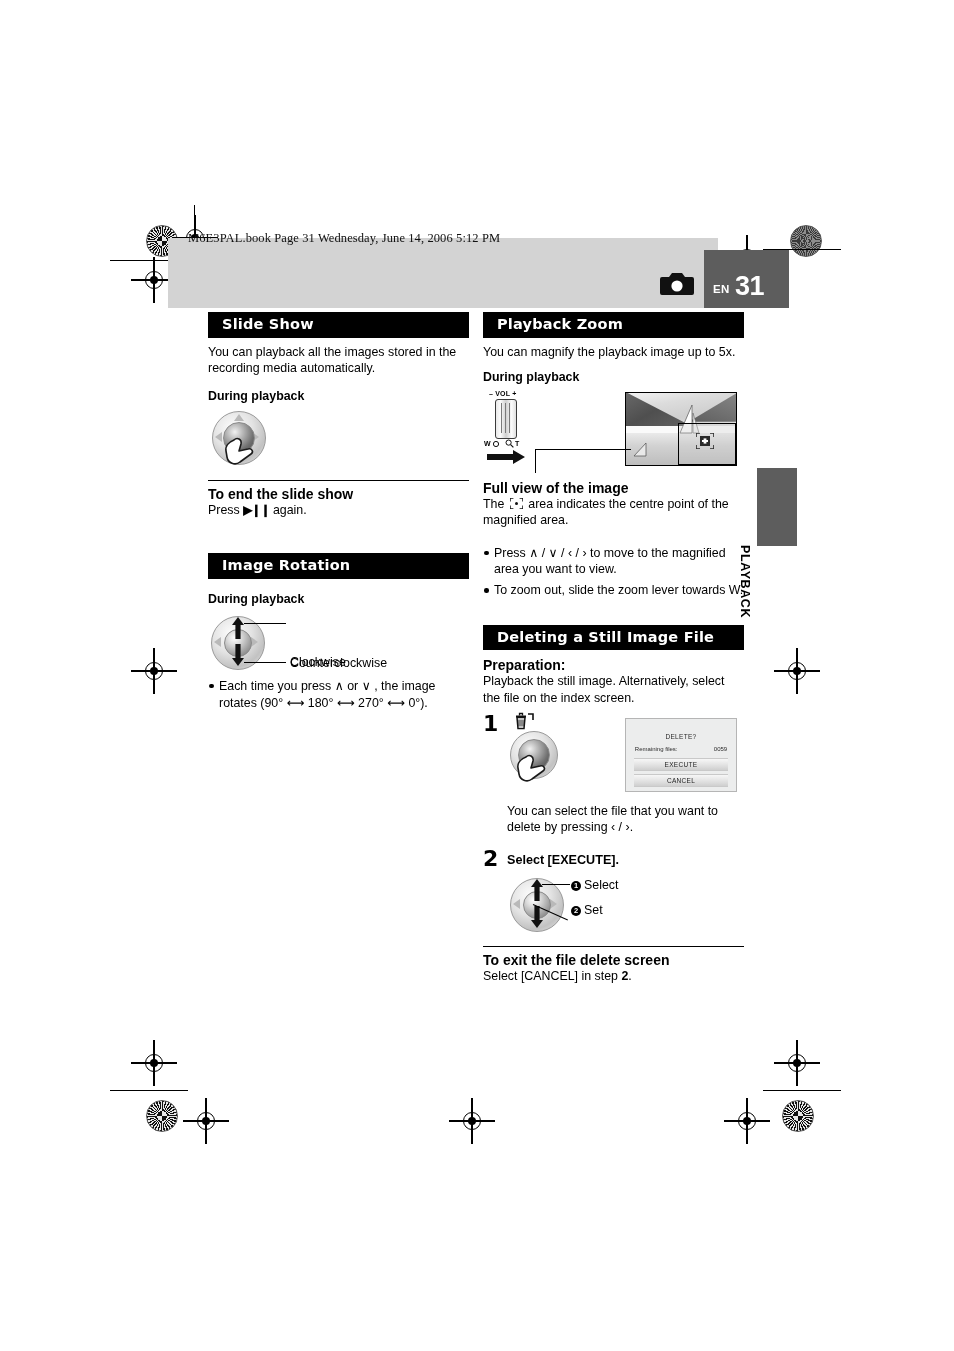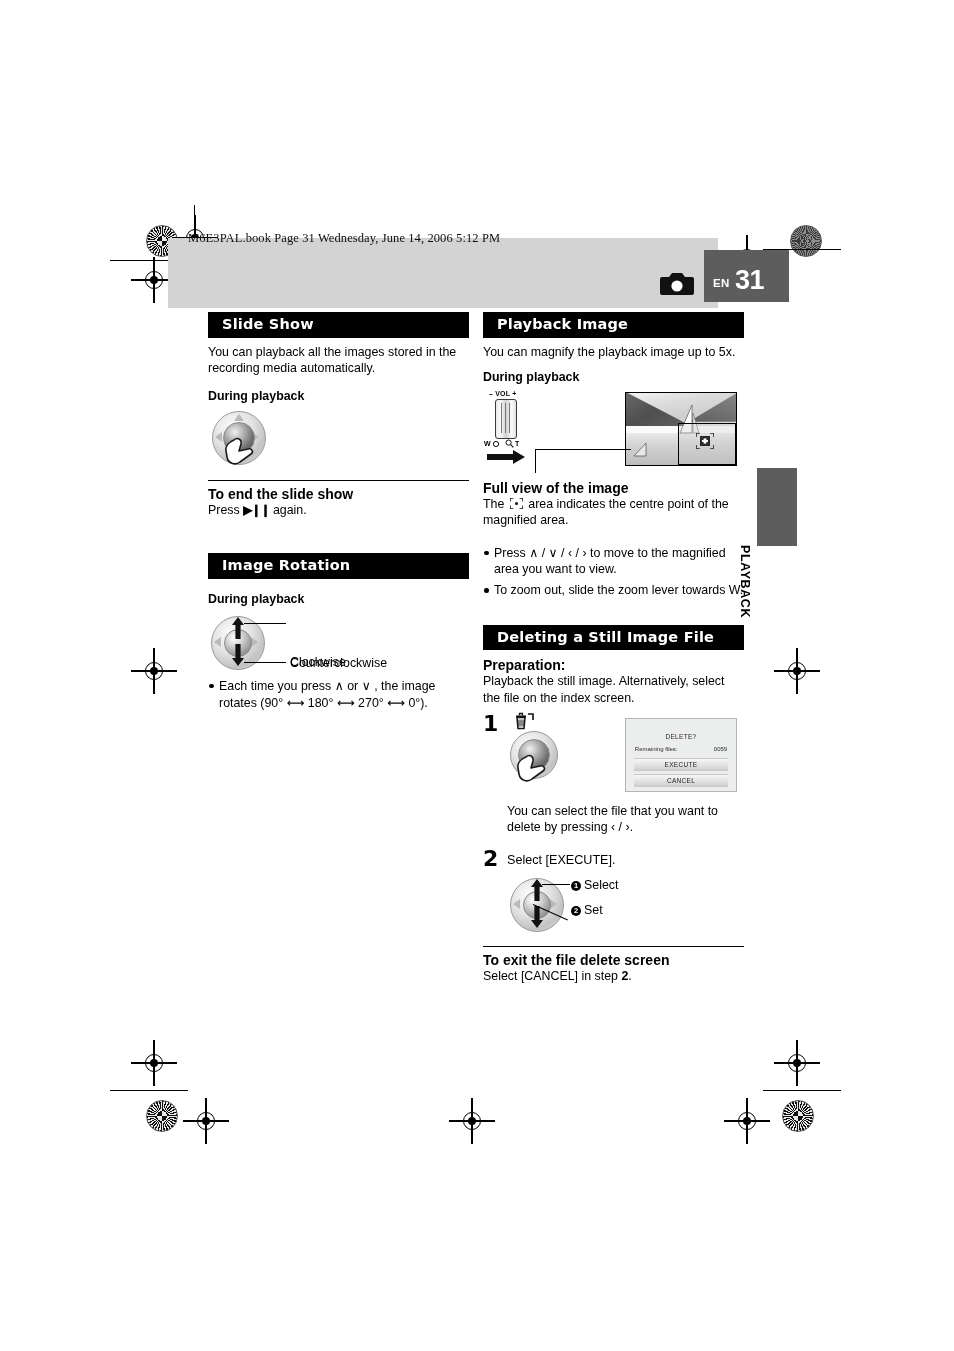--- a/index.html
+++ b/index.html
@@ -37,21 +37,21 @@
   .headerband{
     position:absolute;left:168px;top:238px;width:550px;height:70px;
     background:#d3d3d3;
   }
   .filestamp{
     position:absolute;left:188px;top:231px;
     font-family:"Liberation Serif", serif;
     font-size:12.5px;letter-spacing:.1px;color:#111;white-space:nowrap;
   }
   .pagebox{
-    position:absolute;left:704px;top:250px;width:85px;height:52px;
+    position:absolute;left:704px;top:250px;width:85px;height:58px;
     background:#5d5d5d;color:#fff;
   }
   .pagebox .en{position:absolute;left:9px;bottom:13px;font-size:11.5px;font-weight:bold;letter-spacing:.3px;}
   .pagebox .num{position:absolute;left:31px;bottom:6px;font-size:27px;font-weight:bold;letter-spacing:-.5px;}
   .camicon{position:absolute;left:660px;top:270px;width:34px;height:26px;}
 
   
   .sidetab{position:absolute;left:757px;top:468px;width:40px;height:78px;background:#5d5d5d;}
   .sidelabel{
     position:absolute;left:752px;top:545px;width:120px;height:20px;
@@ -145,21 +145,21 @@
   .ddlg .t{position:absolute;width:100%;text-align:center;font-size:6.5px;letter-spacing:.3px;color:#2a2a2a;}
   .ddlg .row{position:absolute;left:8%;width:84%;font-size:6px;color:#2a2a2a;}
   .ddlg .btn{
     position:absolute;left:7%;width:86%;height:11px;
     background:linear-gradient(180deg,#f7f7f7 0%,#e2e2e2 55%,#cfcfcf 100%);
     border-top:1px solid #c9c9c9;border-bottom:1px solid #c9c9c9;
     font-size:6.5px;text-align:center;line-height:11px;letter-spacing:.3px;color:#1e1e1e;
   }
 
   .stepnum{position:absolute;font-family:"DejaVu Sans", sans-serif;font-weight:bold;font-size:22px;}
-  .steptitle{position:absolute;font-weight:normal;font-size:12.6px;white-space:nowrap;}
+  .steptitle{position:absolute;font-weight:bold;font-size:12.6px;white-space:nowrap;}
   .num-badge{
     display:inline-block;width:10px;height:10px;border-radius:50%;
     background:#000;color:#fff;font-size:7.5px;line-height:10px;text-align:center;
     vertical-align:1px;margin-right:3px;font-weight:bold;
   }
   .trash{position:absolute;}
 </style>
 </head>
 <body>
 
@@ -305,21 +305,21 @@
       <span class="leader" style="left:36px;top:50px;width:42px;"></span>
       <span class="lbl" style="left:82px;top:4px;margin-top:40px;">Counterclockwise</span>
       <span class="lbl" style="left:82px;top:43px;text-align:center;">Clockwise</span>
     </div>
 
     <div class="bullet">Each time you press ∧ or ∨ , the image rotates (90° ⟷ 180° ⟷ 270° ⟷ 0°).</div>
   </div>
 
   <div class="col col-right">
 
-    <div class="sechead">Playback Image</div>
+    <div class="sechead">Playback Zoom</div>
     <div class="body">You can magnify the playback image up to 5x.</div>
     <div class="sub tight">During playback</div>
 
     <div style="position:relative;height:92px;margin-top:6px;">
 
       <div class="lever" style="position:absolute;left:0;top:0;width:60px;height:78px;">
         <span class="lvtxt" style="left:6px;top:0;">– VOL +</span>
         <span class="slot" style="left:12px;top:9px;width:20px;height:38px;"></span>
         <span class="vbar" style="left:18px;top:13px;height:30px;"></span>
         <span class="vbar" style="left:22px;top:13px;height:30px;"></span>

